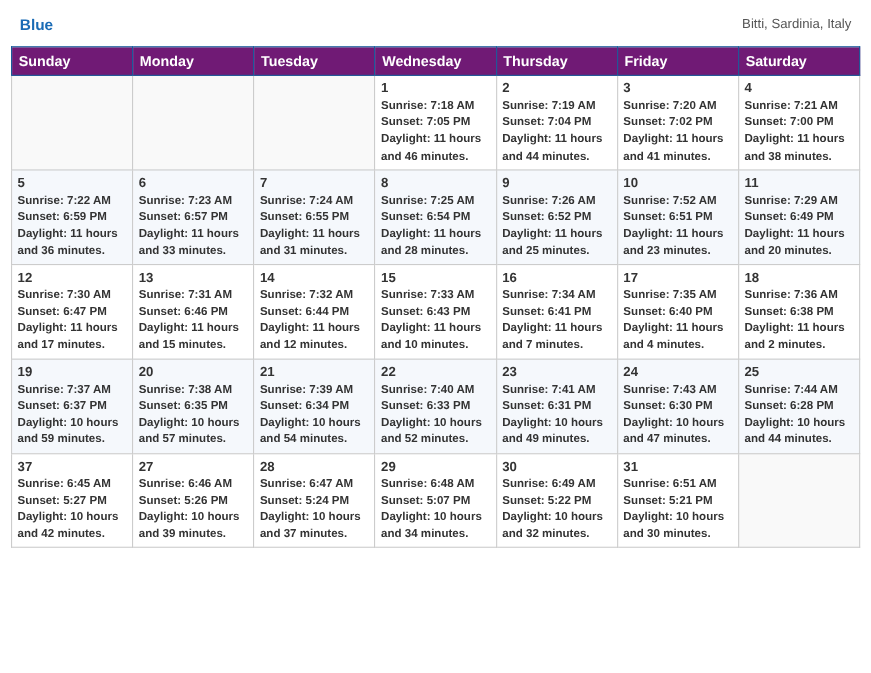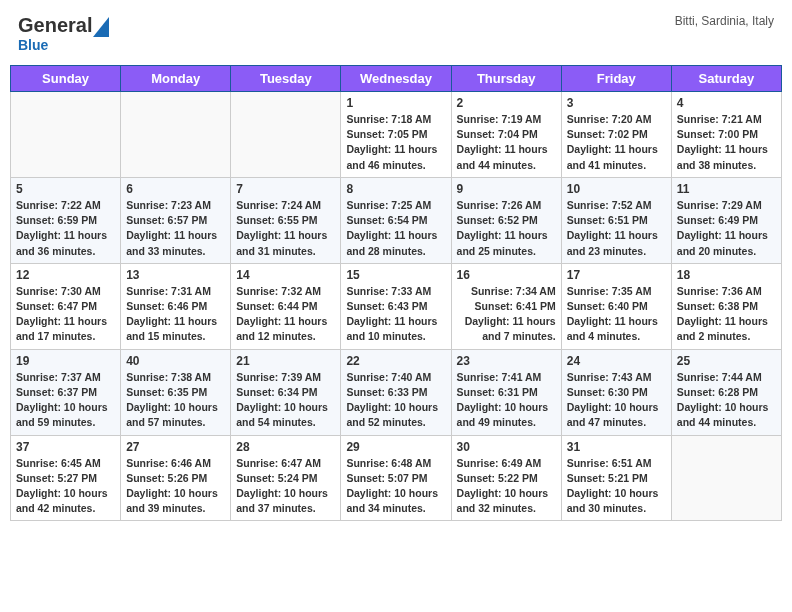--- a/index.html
+++ b/index.html
@@ -38,23 +38,23 @@
     .location {
       font-size: 12px;
       color: #555;
     }
     .calendar {
       width: 100%;
       border-collapse: collapse;
       table-layout: fixed;
     }
     .calendar th {
-      background-color: #8b5cf6;
+      background-color: #701a75;
       color: #fff;
-      text-align: center;
+      text-align: left;
       padding: 5px 6px;
       font-size: 13px;
       border: 1px solid #1a5a9a;
     }
     .calendar td {
       border: 1px solid #ccc;
       vertical-align: top;
       padding: 4px 5px;
       font-size: 10.5px;
       color: #333;
@@ -86,27 +86,20 @@
       font-size: 20px;
       font-weight: bold;
       color: #333;
     }
   </style>
 </head>
 <body>
 
 <div class="header">
   <div class="logo">
-    <div class="logo-wrapper">
-      <span class="logo-general">
-        <span>General</span><svg width="16" height="20" viewBox="0 0 16 20" style="display:inline-block;vertical-align:middle;margin:0 1px;">
-            <polygon points="0,20 16,20 16,0" fill="#1a6bb5"></polygon>
-          </svg>
-      </span>
-    </div>
     <span class="logo-blue">Blue</span>
   </div>
   <div class="title-block">
     <div class="location">Bitti, Sardinia, Italy</div>
   </div>
 </div>
 
 <table class="calendar">
   <thead>
     <tr>
@@ -228,21 +221,21 @@
         </td>
         <td>
           <span class="day-num">15</span>
           <div class="day-info" style="white-space: pre-wrap;">Sunrise: 7:33 AM
 Sunset: 6:43 PM
 Daylight: 11 hours
 and 10 minutes.</div>
         </td>
         <td>
           <span class="day-num">16</span>
-          <div class="day-info" style="white-space: pre-wrap; text-align: right;">Sunrise: 7:34 AM
+          <div class="day-info" style="white-space: pre-wrap;">Sunrise: 7:34 AM
 Sunset: 6:41 PM
 Daylight: 11 hours
 and 7 minutes.</div>
         </td>
         <td>
           <span class="day-num">17</span>
           <div class="day-info" style="white-space: pre-wrap;">Sunrise: 7:35 AM
 Sunset: 6:40 PM
 Daylight: 11 hours
 and 4 minutes.</div>
@@ -257,21 +250,21 @@
       </tr>
       <tr>
         <td>
           <span class="day-num">19</span>
           <div class="day-info" style="white-space: pre-wrap;">Sunrise: 7:37 AM
 Sunset: 6:37 PM
 Daylight: 10 hours
 and 59 minutes.</div>
         </td>
         <td>
-          <span class="day-num">40</span>
+          <span class="day-num">20</span>
           <div class="day-info" style="white-space: pre-wrap;">Sunrise: 7:38 AM
 Sunset: 6:35 PM
 Daylight: 10 hours
 and 57 minutes.</div>
         </td>
         <td>
           <span class="day-num">21</span>
           <div class="day-info" style="white-space: pre-wrap;">Sunrise: 7:39 AM
 Sunset: 6:34 PM
 Daylight: 10 hours

